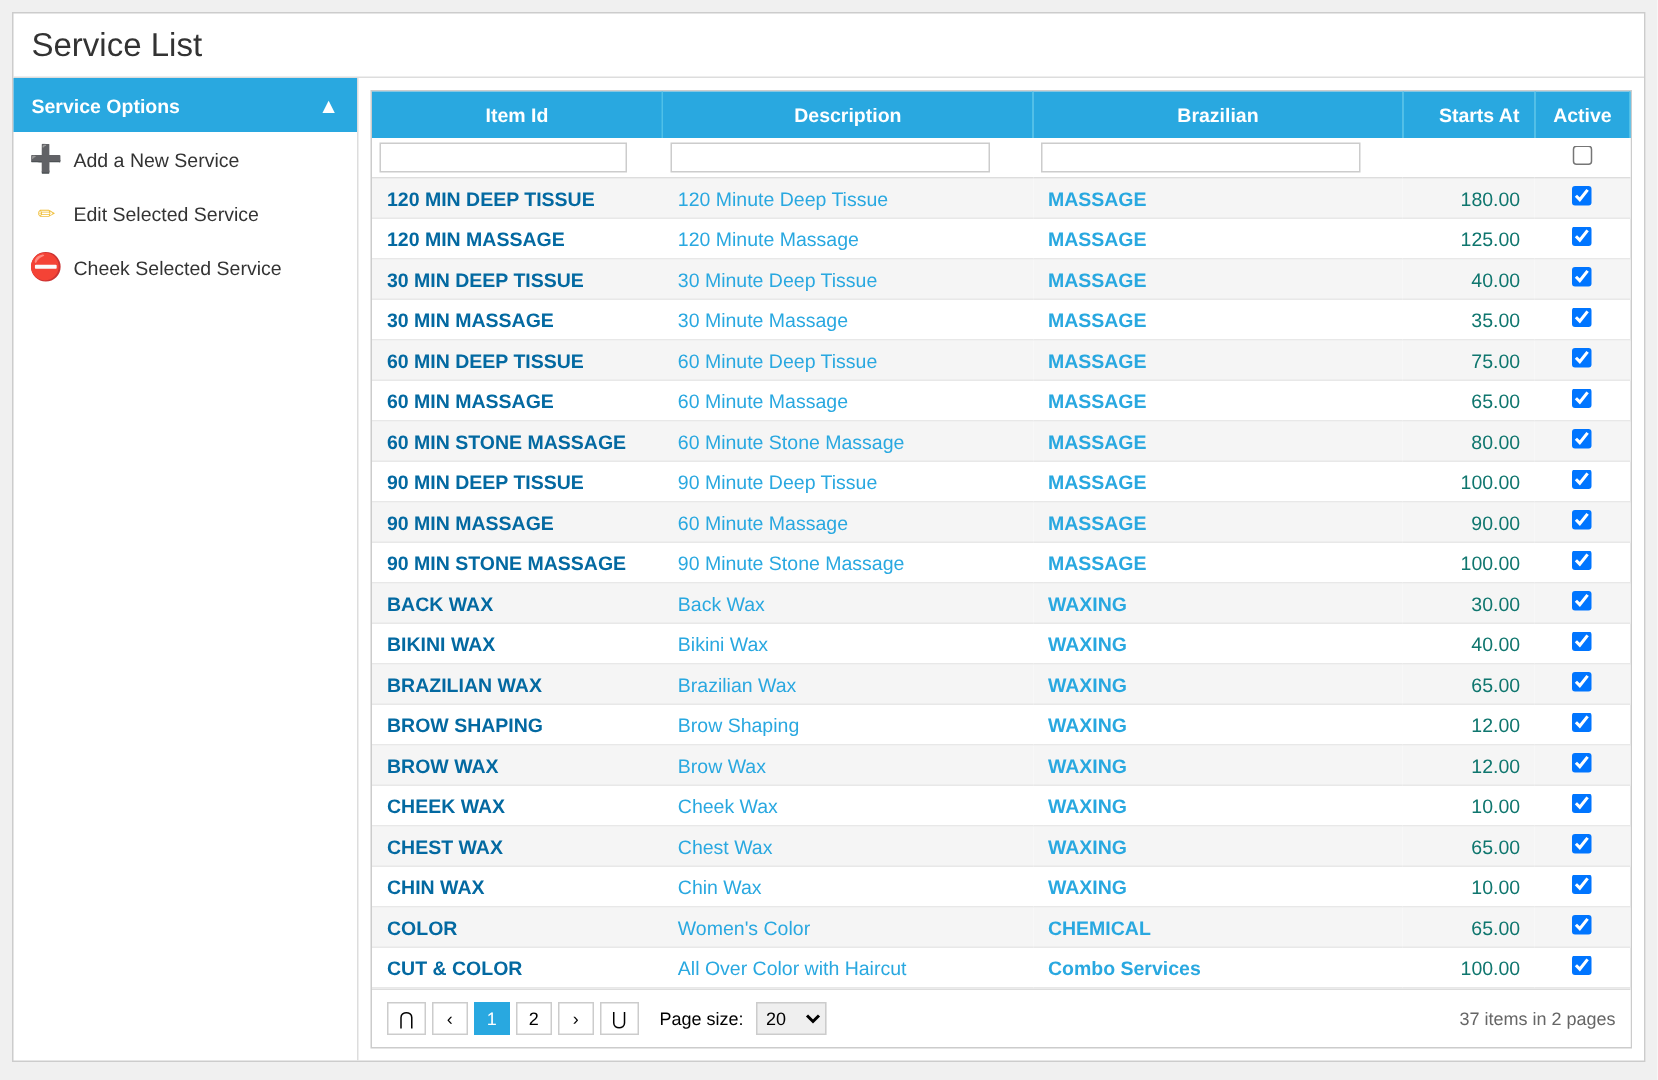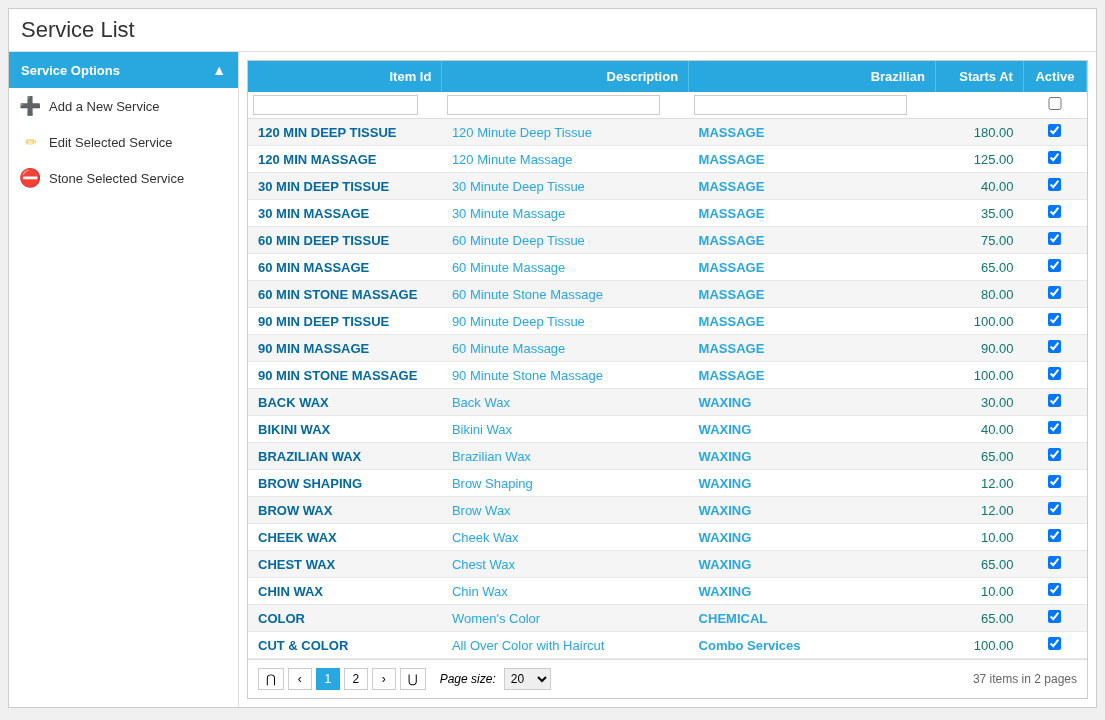--- a/index.html
+++ b/index.html
@@ -15,40 +15,40 @@
     .sidebar-icon { width: 20px; height: 20px; display: inline-flex; align-items: center; justify-content: center; margin-right: 8px; flex-shrink: 0; }
     .icon-add { color: #29a8e0; font-size: 18px; }
     .icon-edit { color: #f0c040; font-size: 14px; }
     .icon-delete { color: #e03030; font-size: 18px; }
     
     .content { flex: 1; padding: 8px; }
     
     .table-container { border: 1px solid #ccc; }
     table { width: 100%; border-collapse: collapse; }
     thead tr { background: #29a8e0; color: white; }
-    thead th { padding: 8px 10px; text-align: right; font-weight: bold; font-size: 13px; border-right: 1px solid #4fc0e8; }
+    thead th { padding: 8px 10px; text-align: center; font-weight: bold; font-size: 13px; border-right: 1px solid #4fc0e8; }
     thead th.right { text-align: right; }
     thead th.center { text-align: center; }
     .filter-row td { padding: 3px 5px; background: white; border-bottom: 1px solid #ddd; }
     .filter-row input { width: 90%; border: 1px solid #ccc; padding: 2px 4px; font-size: 12px; }
     tbody tr { border-bottom: 1px solid #e8e8e8; }
     tbody tr:nth-child(even) { background: #f5f5f5; }
     tbody td { padding: 5px 10px; }
     .cell-id { color: #0369a1; font-weight: bold; }
     .cell-desc { color: #29a8e0; }
     .cell-dept { color: #29a8e0; font-weight: bold; }
     .cell-price { text-align: right; color: #0f766e; }
     .cell-active { text-align: center; }
     .cell-active input[type=checkbox] { cursor: pointer; }
     
     .pagination { display: flex; align-items: center; padding: 8px 10px; border-top: 1px solid #ddd; background: white; justify-content: space-between; }
     .pagination-left { display: flex; align-items: center; gap: 4px; }
     .page-btn { border: 1px solid #ccc; background: white; padding: 3px 7px; cursor: pointer; font-size: 12px; min-width: 24px; text-align: center; }
     .page-btn.active { background: #29a8e0; color: white; border-color: #29a8e0; }
-    .page-size-label { margin-left: 10px; font-size: 12px; font-style: italic; }
+    .page-size-label { margin-left: 10px; font-size: 12px; }
     .page-size-select { margin-left: 4px; border: 1px solid #ccc; padding: 2px; font-size: 12px; }
     .pagination-right { color: #666; font-size: 12px; }
   </style>
 </head>
 <body>
 
 <div class="page-wrapper">
   <div class="page-title">Service List</div>
   <div class="main-layout">
 
@@ -60,21 +60,21 @@
       <div class="sidebar-item">
         <span class="sidebar-icon icon-add">➕</span>
         <span>Add a New Service</span>
       </div>
       <div class="sidebar-item">
         <span class="sidebar-icon icon-edit">✏</span>
         <span>Edit Selected Service</span>
       </div>
       <div class="sidebar-item">
         <span class="sidebar-icon icon-delete">⛔</span>
-        <span>Stone Selected Service</span>
+        <span>Cheek Selected Service</span>
       </div>
     </div>
 
     <div class="content">
       <div class="table-container">
         <table>
           <thead>
             <tr>
               <th style="width:22%">Item Id</th>
               <th style="width:28%">Description</th>

